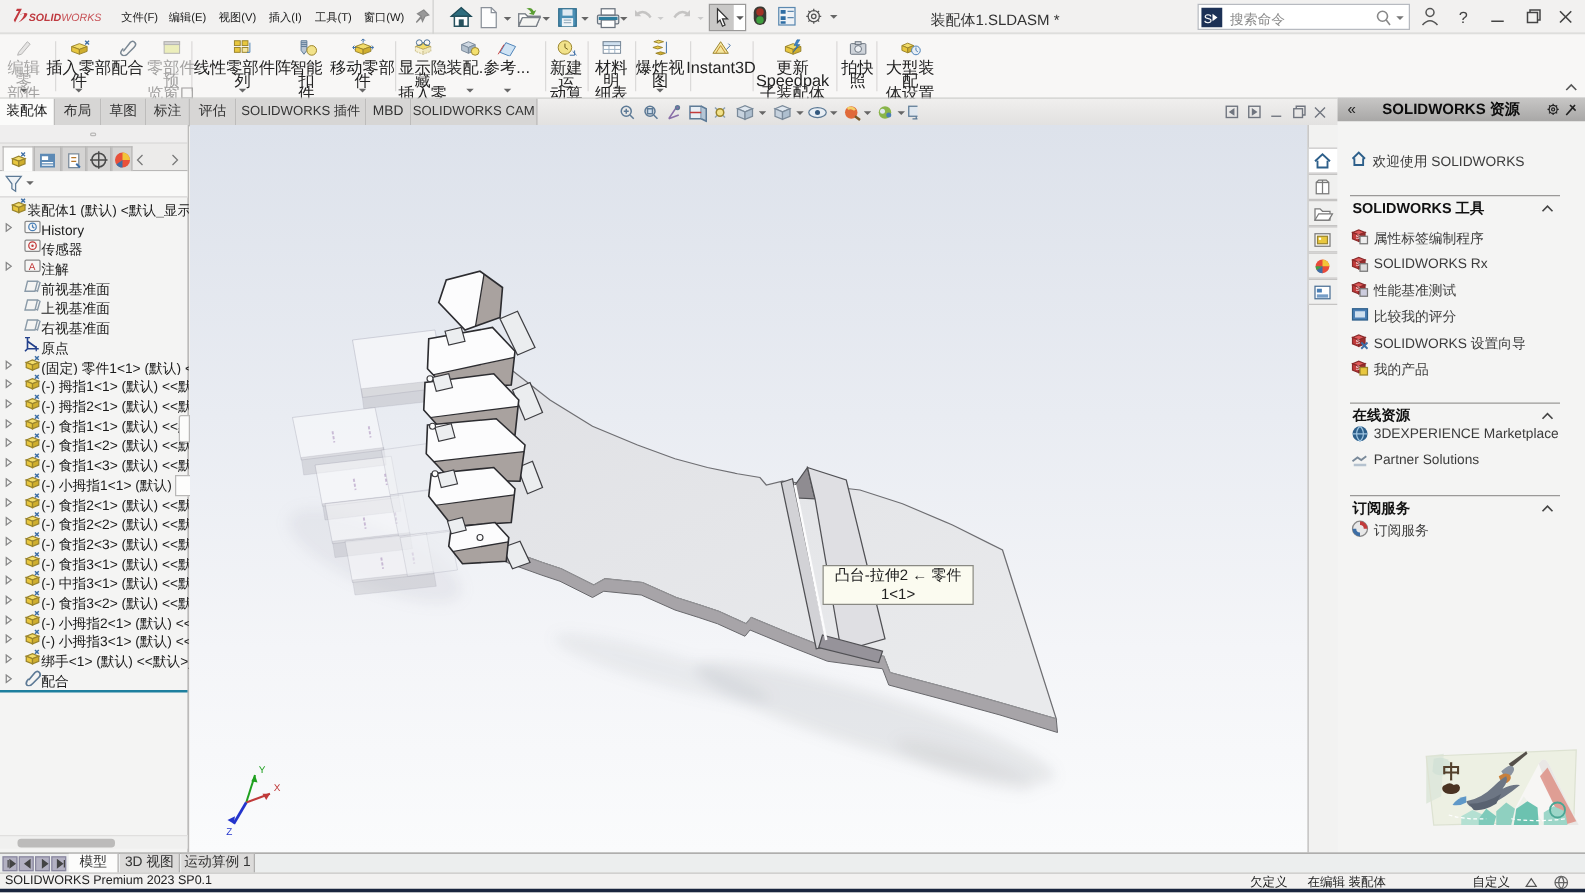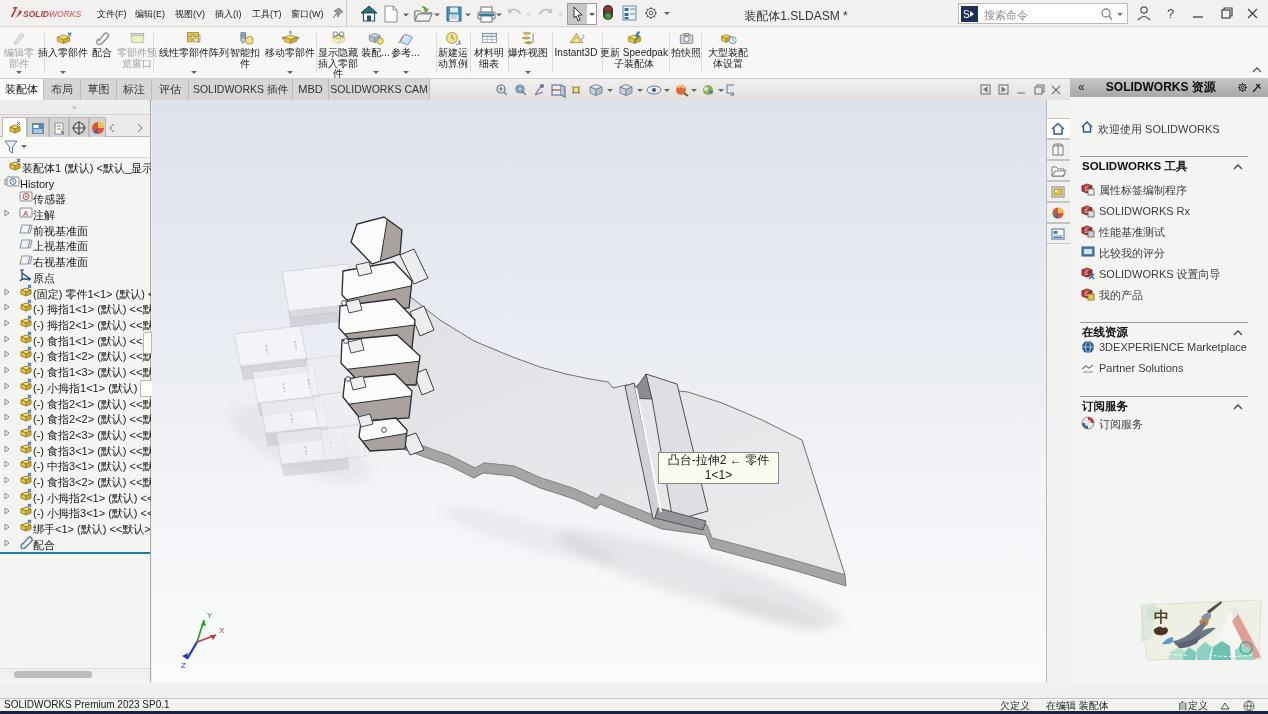--- a/index.html
+++ b/index.html
@@ -9,21 +9,21 @@
 .abs { position:absolute; }
 .abs > svg, #viewport > svg { display:block; }
 
 #titlebar { position:absolute; left:0; top:0; width:1268px; height:27px; background:#f2f1f0; border-bottom:1px solid #d8d7d6; }
 .menu { position:absolute; top:8px; font-size:9px; color:#1a1a1a; }
 #doctitle { position:absolute; top:8px; left:706px; width:180px; text-align:center; font-size:12px; color:#333; }
 #searchbox { position:absolute; left:958px; top:3px; width:170px; height:21px; background:#fff; border:1px solid #b7bac0; }
 #searchbox .ph { position:absolute; left:25px; top:4px; font-size:11px; color:#8a8a8a; }
 
 #ribbon { position:absolute; left:0; top:28px; width:1268px; height:50px; background:#f8f7f6; }
-.rbtn { position:absolute; top:0; height:50px; text-align:center; font-size:10px; color:#222; }
+.rbtn { position:absolute; top:0; height:50px; text-align:center; font-size:13px; color:#222; }
 .rbtn .ic { margin:3px auto 1px auto; width:17px; height:14px; }
 .rbtn .lb { line-height:10.5px; }
 .rbtn.gray { color:#a3a2a1; }
 .rsep { position:absolute; top:5px; height:40px; width:1px; background:#dbdad9; }
 .caret { position:absolute; bottom:4px; left:50%; margin-left:-3px; width:0; height:0; border-left:3px solid transparent; border-right:3px solid transparent; border-top:3px solid #666; }
 
 #tabrow { position:absolute; left:0; top:78px; width:1268px; height:22px; background:linear-gradient(#f0efee,#e2e1e0); border-top:1px solid #d0cfce; }
 .ctab { position:absolute; top:0; height:22px; line-height:21px; font-size:11px; color:#333; text-align:center; background:#d7d6d5; border-right:1px solid #bdbcbb; overflow:hidden; white-space:nowrap; }
 .ctab.active { background:#fbfbfa; color:#111; }
 
@@ -379,21 +379,21 @@
 
 <div class="trow" style="top:58px;padding-left:8px"><svg class="tic" width="14" height="14" viewBox="0 0 14 14">
           <path d="M2 6 L7 4 L12 6 L7 8 Z" fill="#f2dc6a" stroke="#9a842c"></path>
           <path d="M2 6 V10 L7 12 V8 Z" fill="#e8c73f" stroke="#9a842c"></path>
           <path d="M12 6 V10 L7 12 V8 Z" fill="#cfae2e" stroke="#9a842c"></path>
           <path d="M9 1 l3 3 M12 1 l-3 3" stroke="#3d6ea5" stroke-width="1.2"></path>
         </svg>装配体1 (默认) &lt;默认_显示状态</div>
 <svg class="abs" style="left:4px;top:78px" width="6" height="8" viewBox="0 0 6 8">
         <path d="M1 1 L5 4 L1 7 Z" fill="none" stroke="#888" stroke-width="1"></path>
       </svg>
-<div class="trow" style="top:74px;padding-left:6px"><svg class="tic" width="14" height="14" viewBox="0 0 14 14">
+<div class="trow" style="top:74px;padding-left:19px"><svg class="tic" width="14" height="14" viewBox="0 0 14 14">
           <rect x="1" y="3" width="12" height="9" rx="1" fill="#f7f6f5" stroke="#8a8a8a"></rect>
           <circle cx="7" cy="7.5" r="3" fill="none" stroke="#4a7fb5"></circle>
           <path d="M7 5.5 v2 l1.5 1" stroke="#4a7fb5" fill="none"></path>
         </svg>History</div>
 
 <div class="trow" style="top:89px;padding-left:19px"><svg class="tic" width="14" height="14" viewBox="0 0 14 14">
           <rect x="1" y="3" width="12" height="9" rx="1" fill="#f7f6f5" stroke="#8a8a8a"></rect>
           <circle cx="7" cy="7.5" r="3" fill="none" stroke="#c23b3b"></circle>
           <circle cx="7" cy="7.5" r="1" fill="#c23b3b"></circle>
         </svg>传感器</div>
@@ -831,20 +831,37 @@
 <path d="M58 52 l8 -7 7 5 -3 13 h-12 z" fill="#8fd0c0"></path>
 <path d="M74 50 l9 -6 8 5 1 14 h-20 z" fill="#6cc2b0"></path>
 <path d="M96 53 l8 -5 9 4 2 11 h-19 z" fill="#9cd6c8"></path>
 <path d="M30 56 l9 -5 9 4 -1 8 h-17 z" fill="#b4e0d2"></path>
 <path d="M44 58 l6 -8 8 6 -2 7 h-12 z" fill="#7ecaba"></path>
 <circle cx="107" cy="51" r="6" fill="none" stroke="#4aa694" stroke-width="1.5"></circle>
 <path d="M20 55 q14 4 30 3" stroke="#fff" stroke-dasharray="3 2" fill="none"></path>
 <path d="M70 58 q20 3 44 0" stroke="#fff" stroke-dasharray="3 2" fill="none"></path>
 </svg>
 </div>
+<div id="bottabs">
+<div class="abs" style="left:2px;top:2px;width:12px;height:12px;background:#b3b1c2;border:1px solid #8a88a0"></div>
+<div class="abs" style="left:15px;top:2px;width:12px;height:12px;background:#b3b1c2;border:1px solid #8a88a0"></div>
+<div class="abs" style="left:28px;top:2px;width:12px;height:12px;background:#b3b1c2;border:1px solid #8a88a0"></div>
+<div class="abs" style="left:41px;top:2px;width:12px;height:12px;background:#b3b1c2;border:1px solid #8a88a0"></div>
+<svg class="abs" style="left:2px;top:2px" width="54" height="12" viewBox="0 0 54 12">
+<g fill="#444" stroke="#444">
+          <path d="M4.5 3 v6 M10 6 l-4 -3 v6 z"></path>
+          <path d="M22 3 l-4 3 4 3 z"></path>
+          <path d="M32 3 l4 3 -4 3 z"></path>
+          <path d="M44 3 l4 3 -4 3 z M49.5 3 v6"></path>
+        </g>
+</svg>
+<div class="btab active" style="left:55px;width:40px">模型</div>
+<div class="btab" style="left:96px;width:48px">3D 视图</div>
+<div class="btab" style="left:145px;width:59px">运动算例 1</div>
+</div>
 <div id="statusbar">
 <span class="sb" style="left:4px">SOLIDWORKS Premium 2023 SP0.1</span>
 <span class="sb" style="left:1000px">欠定义</span>
 <span class="sb" style="left:1046px">在编辑 装配体</span>
 <span class="sb" style="left:1178px">自定义</span>
 <svg class="abs" style="left:1220px;top:3px" width="10" height="8" viewBox="0 0 10 8">
         <path d="M1 7 L5 1 L9 7 Z" fill="none" stroke="#555"></path>
       </svg>
 <svg class="abs" style="left:1243px;top:1px" width="12" height="12" viewBox="0 0 12 12">
         <circle cx="6" cy="6" r="5" fill="none" stroke="#666"></circle>

